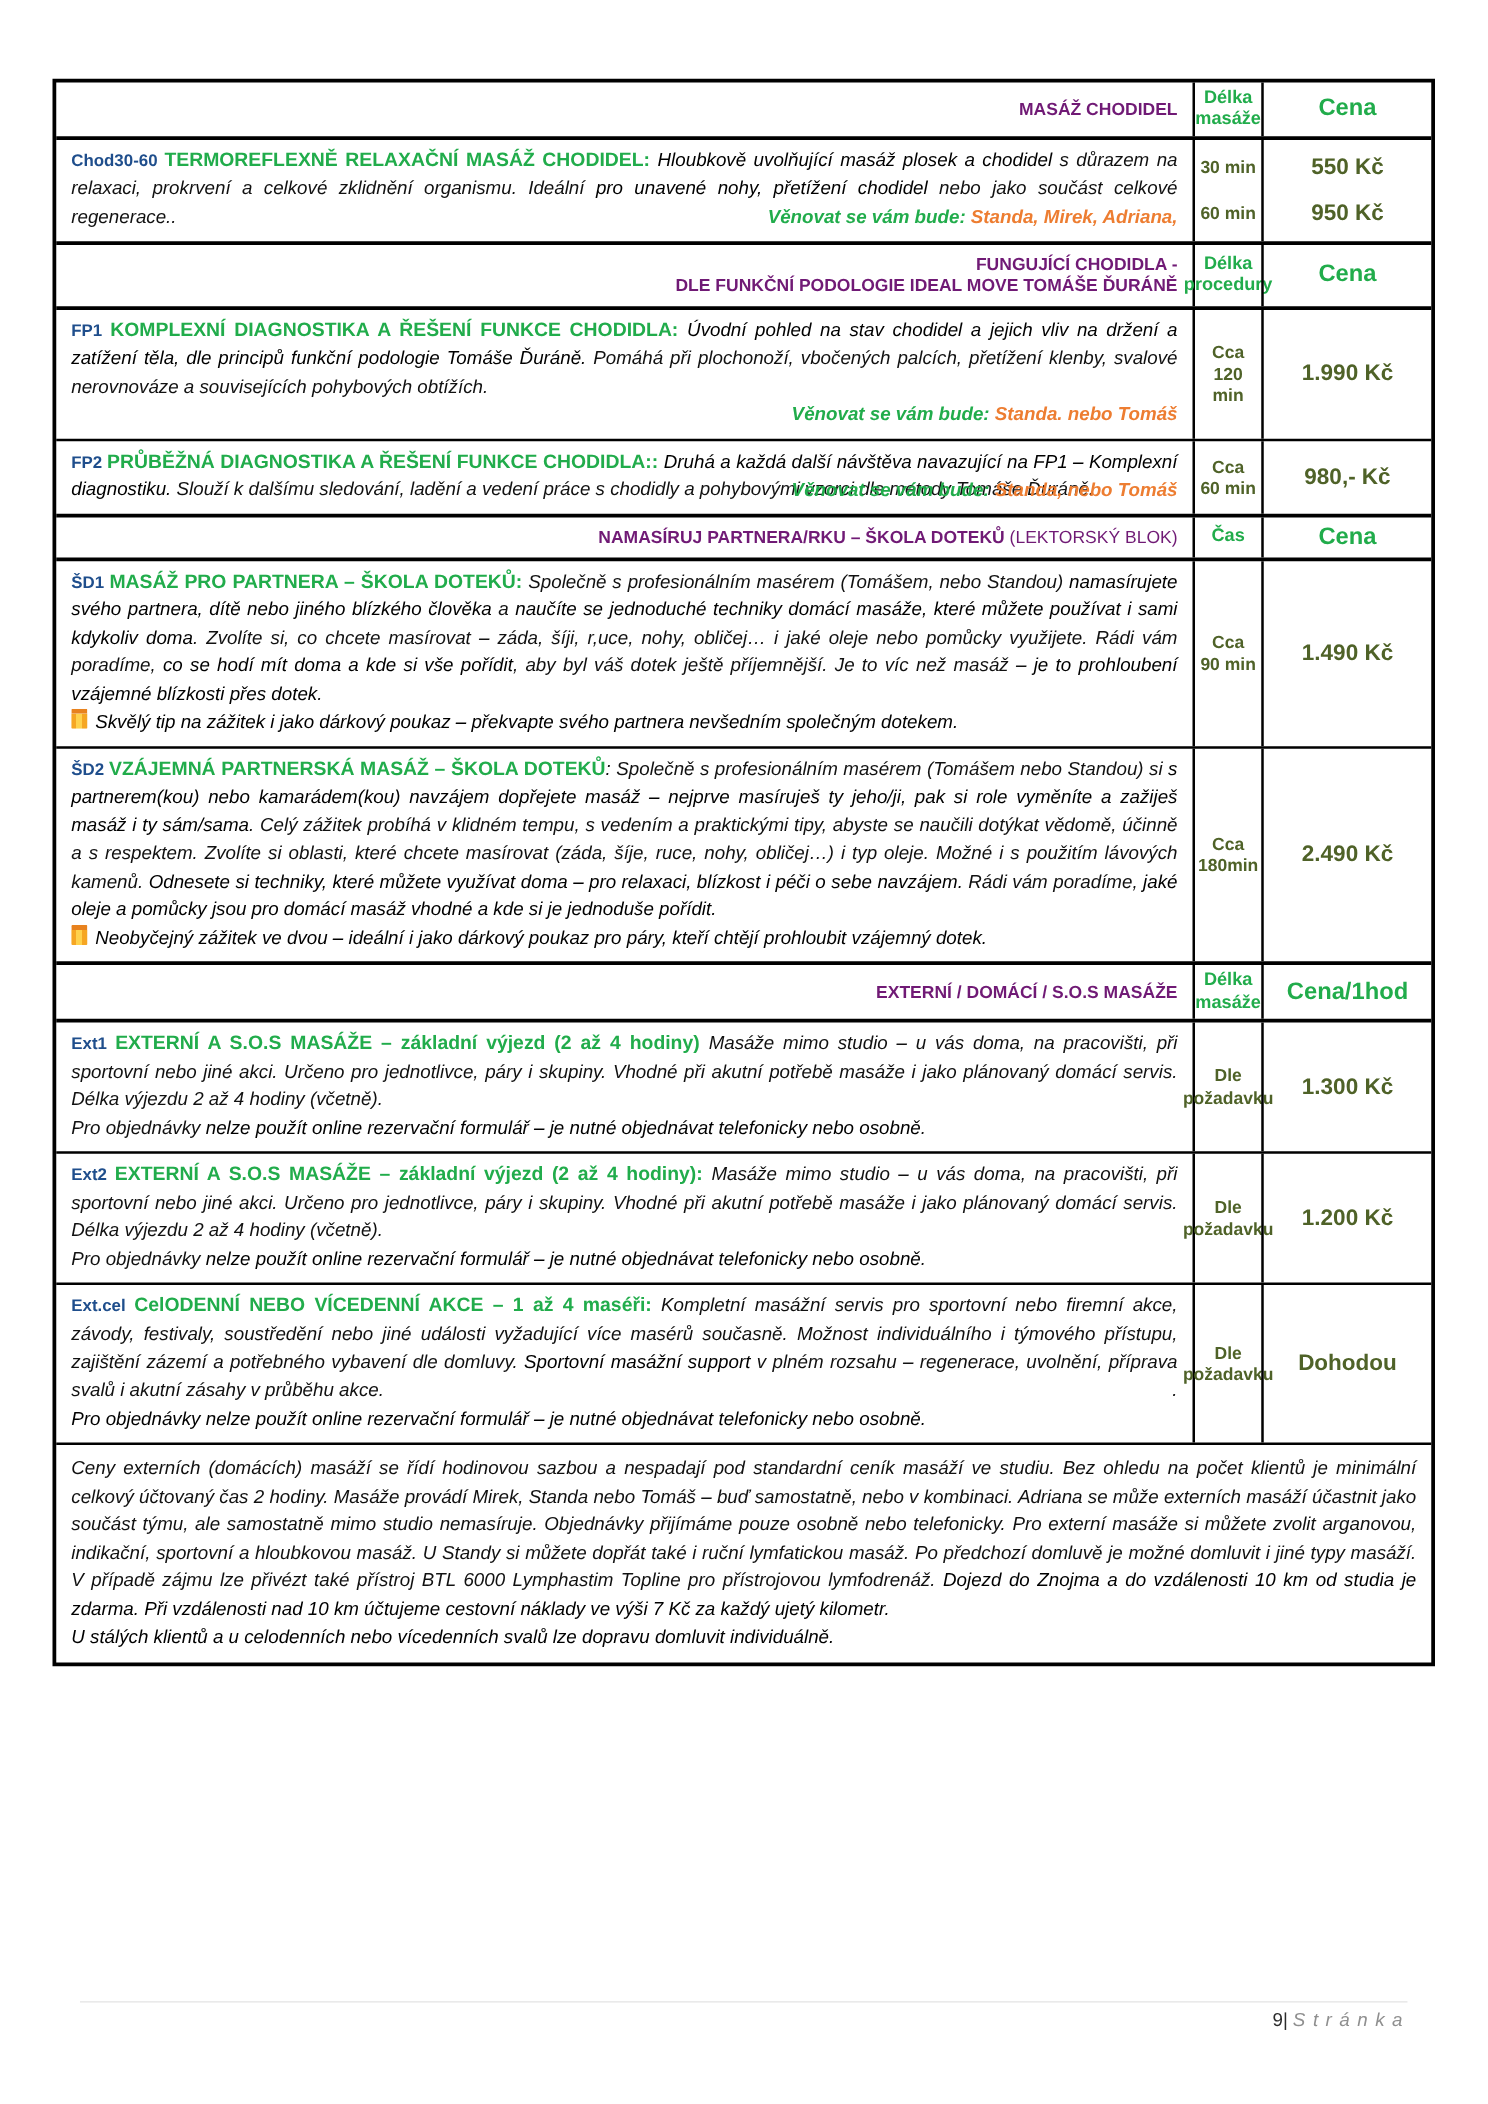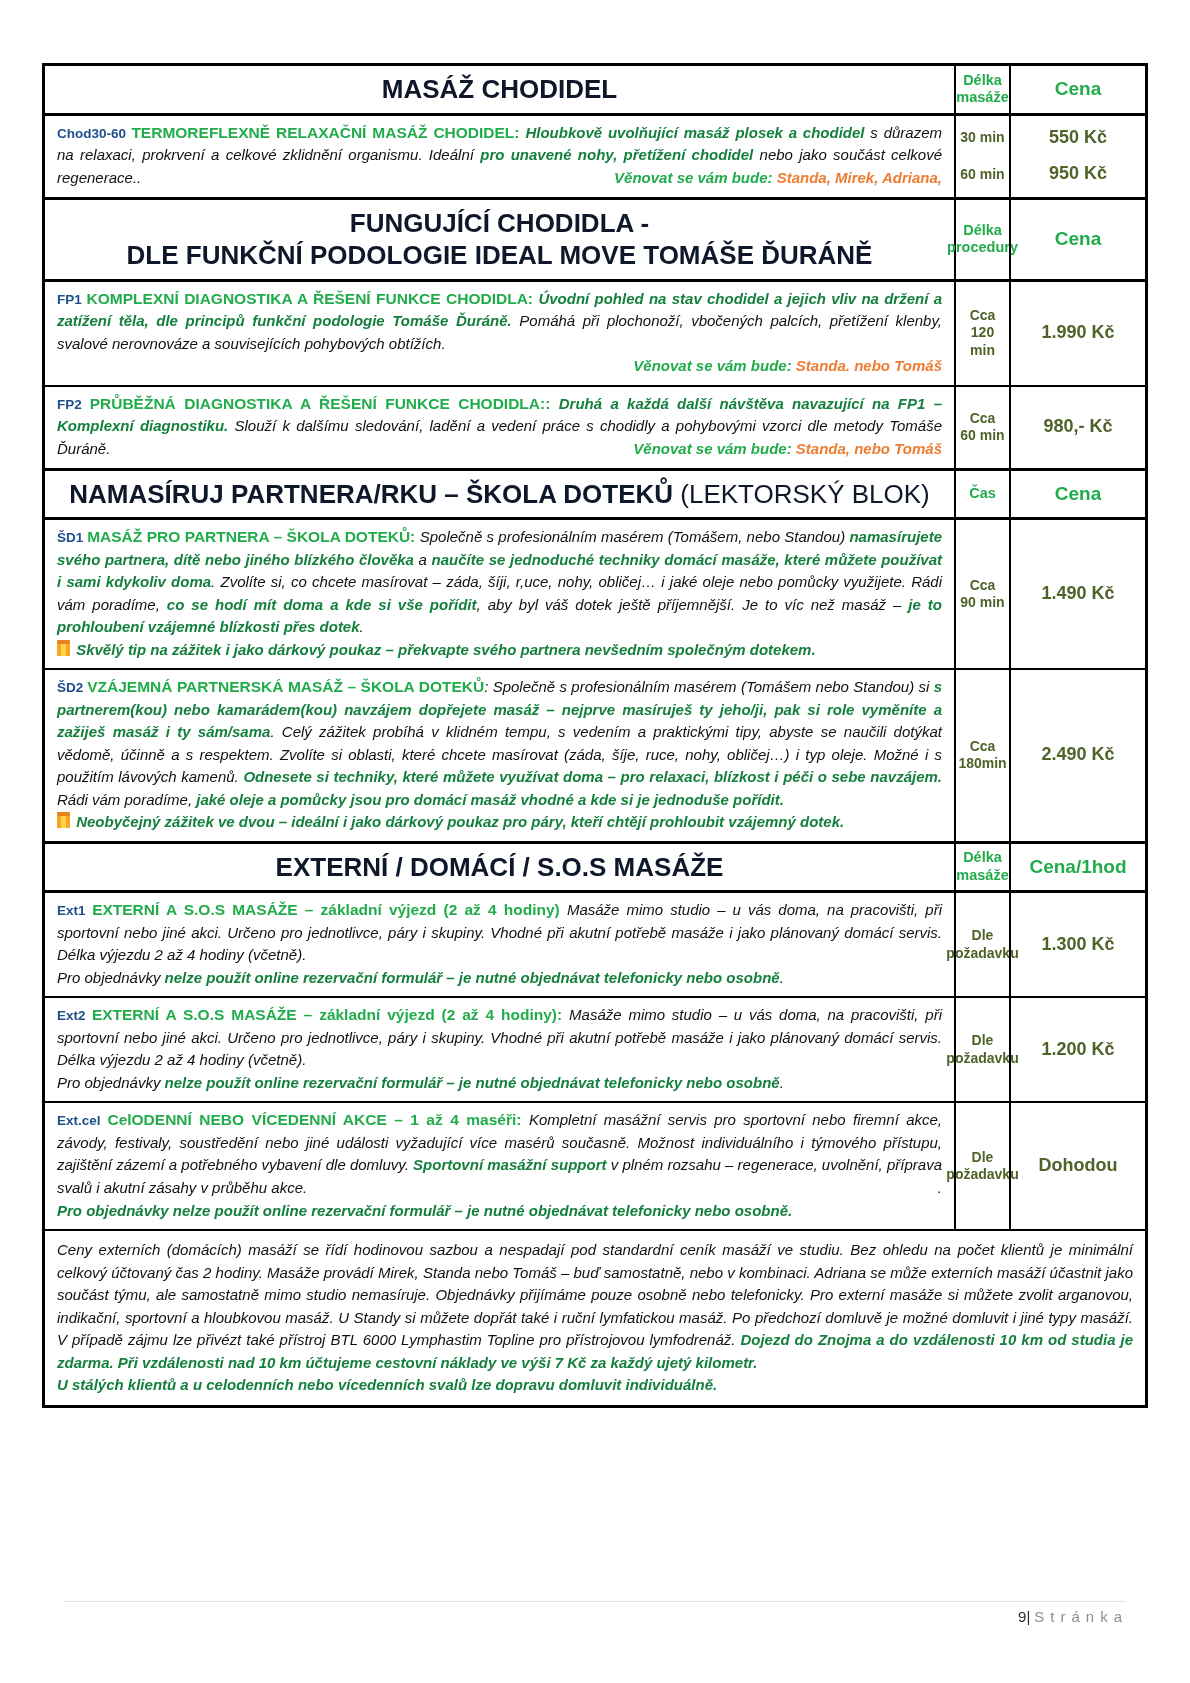--- a/index.html
+++ b/index.html
@@ -16,44 +16,44 @@
   .cell-dur{width:55px;border-left:2px solid #000;display:flex;flex-direction:column;
         justify-content:space-around;align-items:center;text-align:center;
         padding:4px 2px;box-sizing:border-box;flex-shrink:0;}
   .cell-price{width:136px;border-left:2px solid #000;display:flex;flex-direction:column;
         justify-content:space-around;align-items:center;text-align:center;
         padding:4px 2px;box-sizing:border-box;flex-shrink:0;}
   .dur{color:#4f6228;font-weight:bold;font-size:14px;line-height:1.25;white-space:pre-line;}
   .price{color:#4f6228;font-weight:bold;font-size:18px;line-height:1.2;}
   .row.header .cell-main{display:flex;flex-direction:column;justify-content:center;
         text-align:center;padding:7px 12px;}
-  .h-line{font-size:26px;line-height:1.25;color:#0f172a;}
+  .h-line{font-size:14px;line-height:1.25;color:#701a75;text-align:right;}
   .seg-ht{font-weight:bold;}
   .seg-hn{font-weight:normal;}
   .hdr-dur{color:#21ac4b;font-weight:bold;font-size:14.5px;line-height:1.2;white-space:pre-line;}
   .hdr-price{color:#21ac4b;font-weight:bold;font-size:19px;}
   .svc{font-size:15px;line-height:1.5;}
   .para{text-align:justify;}
   .para.right{text-align:right;}
   .para.left{text-align:left;}
   .para.pull{margin-top:-22px;}
   .seg-code{color:#1f4e8c;font-weight:700;font-size:13.5px;font-style:normal;}
   .seg-green{color:#21ac4b;font-weight:700;font-size:15.5px;font-style:normal;}
-  .seg-b{font-style:italic;font-weight:700;color:#15803d;}
+  .seg-b{font-style:italic;font-weight:400;color:#000000;}
   .seg-i{font-style:italic;color:#111;}
   .seg-ven{color:#21ac4b;font-style:italic;font-weight:700;}
   .seg-who{color:#ed7d31;font-style:italic;font-weight:700;}
   .seg-gift{display:inline-block;width:13px;height:12px;vertical-align:-1px;margin-right:2px;
         background:linear-gradient(90deg,#f6a623 0 4px,#ffd24d 4px 9px,#f6a623 9px 13px);
         border-top:4px solid #e8821e;border-radius:1px;}
   .row.note .cell-main{padding:8px 12px;}
   .footer-rule{position:absolute;left:64px;width:1062px;top:1601px;height:1px;background:#e4e4e4;}
   .footer{position:absolute;right:62px;top:1608px;font-size:15px;}
   .footer .pagenum{color:#2b2b2b;}
-  .footer .pagelabel{color:#8f8f8f;letter-spacing:6px;margin-left:4px;}
+  .footer .pagelabel{color:#8f8f8f;letter-spacing:6px;margin-left:4px;font-style:italic;}
 </style>
 </head>
 <body>
 
 <div class="page">
   <div class="price-table" id="price-table">
       <div class="row header">
         <div class="cell-main">
           <div class="h-line"><span class="seg-ht">MASÁŽ CHODIDEL</span></div>
         </div>

